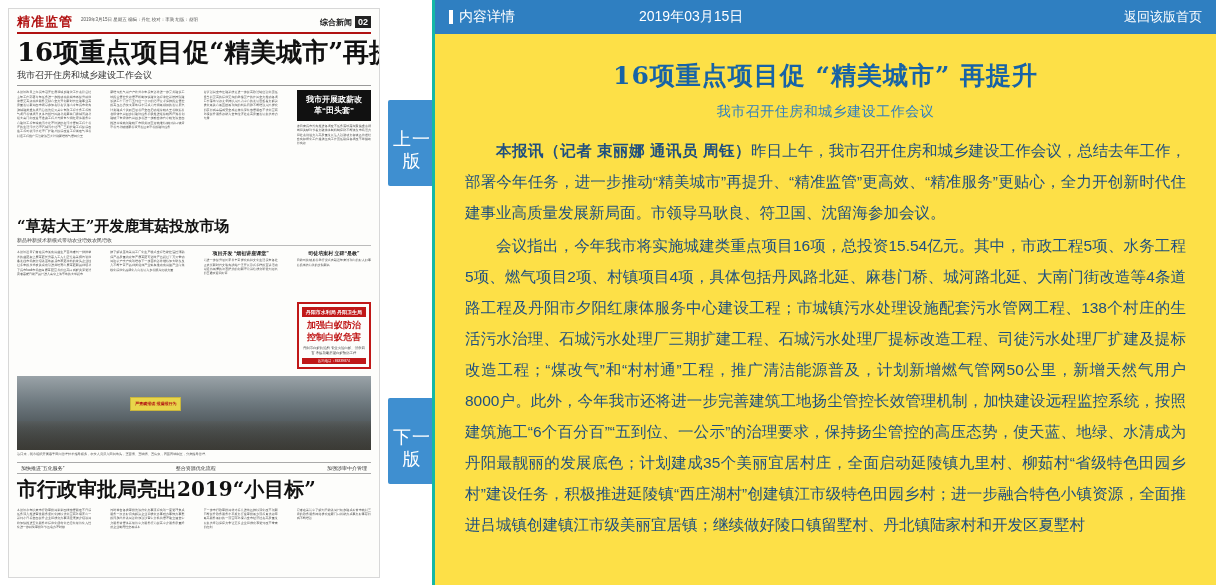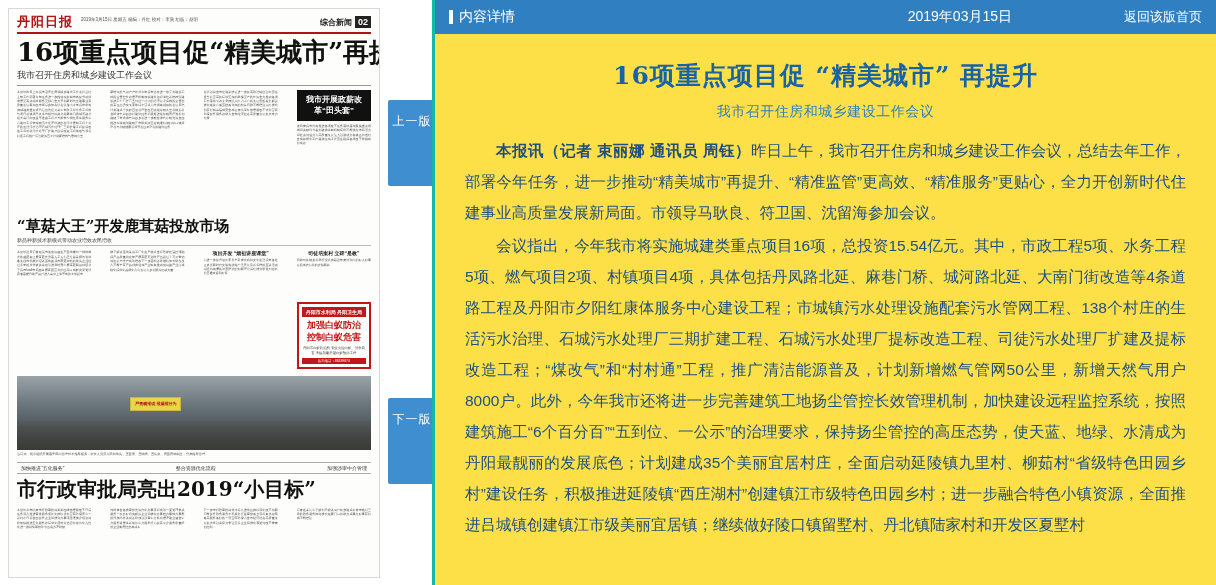--- a/index.html
+++ b/index.html
@@ -231,25 +231,25 @@
   }
 
   
   .nav-btn {
     position: absolute;
     left: 388px;
     width: 48px;
     height: 86px;
     background: #3f8fd0;
     color: #ffffff;
-    font-size: 12px;
+    font-size: 18px;
     font-family: "DejaVu Sans", sans-serif;
     line-height: 1.2;
     text-align: center;
-    padding-top: 14px;
+    padding-top: 28px;
     cursor: pointer;
     border-radius: 2px;
     letter-spacing: 1px;
   }
   .nav-prev { top: 100px; }
   .nav-next { top: 398px; }
   .nav-btn span { display: block; }
 
   
   .right-pane {
@@ -274,21 +274,21 @@
     gap: 6px;
     width: 190px;
   }
   .bar-mark {
     display: inline-block;
     width: 4px; height: 14px;
     background: #ffffff;
   }
   .topbar-center {
     flex: 1;
-    text-align: right;
+    text-align: left;
     font-size: 14px;
   }
   .topbar-right {
     width: 190px;
     text-align: right;
     font-size: 13px;
     cursor: pointer;
   }
   .article {
     padding: 14px 30px 0 30px;
@@ -331,21 +331,21 @@
 </head>
 <body>
 
 <div class="page">
 
   <div class="left-pane">
 
     <div class="paper">
 
       <div class="masthead">
-        <div class="masthead-logo">丹阳日报</div>
+        <div class="masthead-logo">精准监管</div>
         <div class="masthead-meta">2019年3月15日 星期五
 编辑：丹红  校对：李慧  组版：赵明</div>
         <div class="masthead-right">
           <span class="sec">综合新闻</span>
           <span class="pagenum">02</span>
         </div>
       </div>
 
       <div class="headline-1">16项重点项目促“精美城市”再提升</div>
       <div class="subhead-1">我市召开住房和城乡建设工作会议</div>

